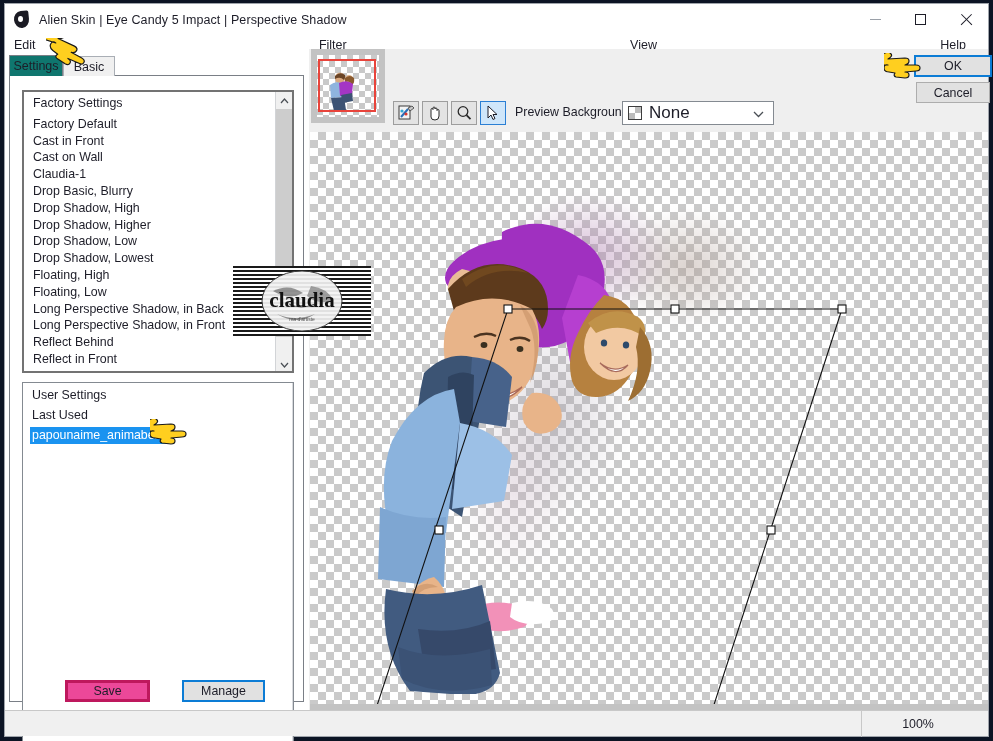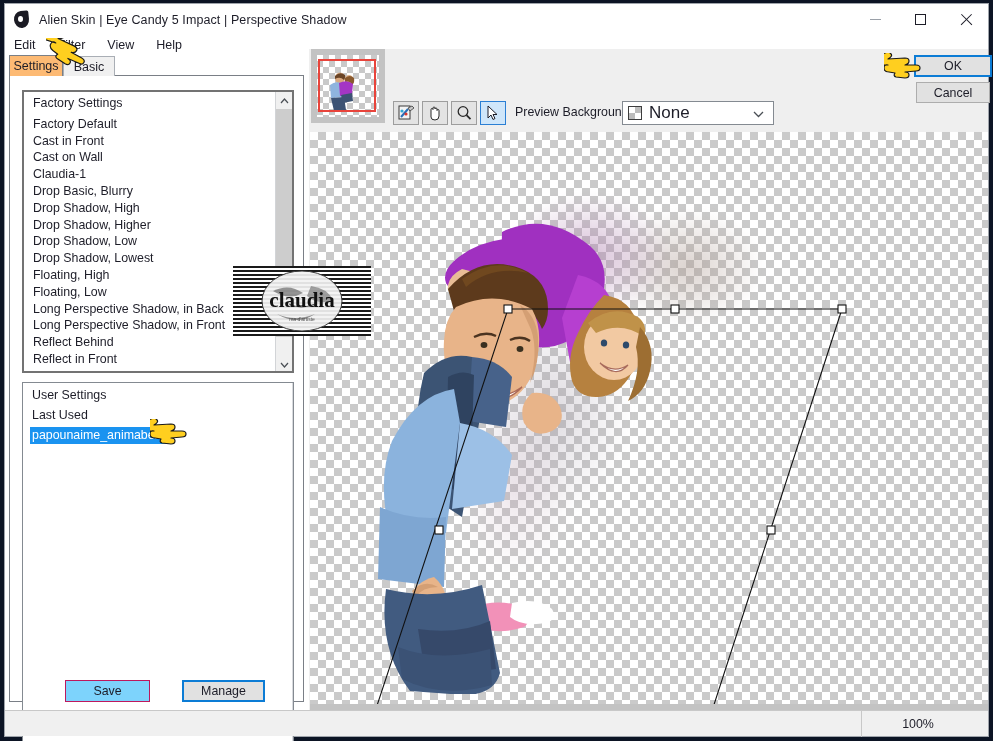--- a/index.html
+++ b/index.html
@@ -98,20 +98,21 @@
 
   
   .menubar {
     position: absolute;
     left: 0; top: 31px;
     width: 983px; height: 20px;
     background: #ffffff;
     display: flex;
     align-items: center;
     padding-left: 9px;
+    justify-content: space-between;
   }
   .menu-item {
     font-size: 12.5px;
     color: #1d1d28;
     margin-right: 22px;
     cursor: default;
   }
 
   
   .tabstrip {
@@ -120,21 +121,21 @@
     width: 300px; height: 21px;
   }
   .tab {
     position: absolute;
     top: 1px; height: 20px;
     font-size: 12.5px;
     color: #1d1d28;
     display: flex;
     align-items: center;
     justify-content: center;
-    background: #fdba74;
+    background: #0f766e;
   }
   .tab.active {
     left: 4px; width: 54px;
     top: 0px; height: 21px;
     border-left: 1px solid #7a7f86;
     border-top: 1px solid #7a7f86;
     border-right: 1px solid #7a7f86;
     z-index: 3;
   }
   .tab.inactive {
@@ -240,22 +241,22 @@
     right: 0; top: 0;
     width: 1px; height: 358px;
     background: #d8dade;
   }
 
   
   .btn {
     position: absolute;
     font-size: 12.4px;
     color: #1d1d28;
-    background: #7dd3fc;
-    border: 1px solid #be185d;
+    background: #ec4899;
+    border: 3px solid #be185d;
     display: flex;
     align-items: center;
     justify-content: center;
     cursor: default;
   }
   .btn-save   { left: 55px;  top: 604px; width: 85px; height: 22px; }
   .btn-manage { left: 172px; top: 604px; width: 83px; height: 22px;
                 border: 2px solid #0c7cd5; background: #e1e1e1; }
 
   

